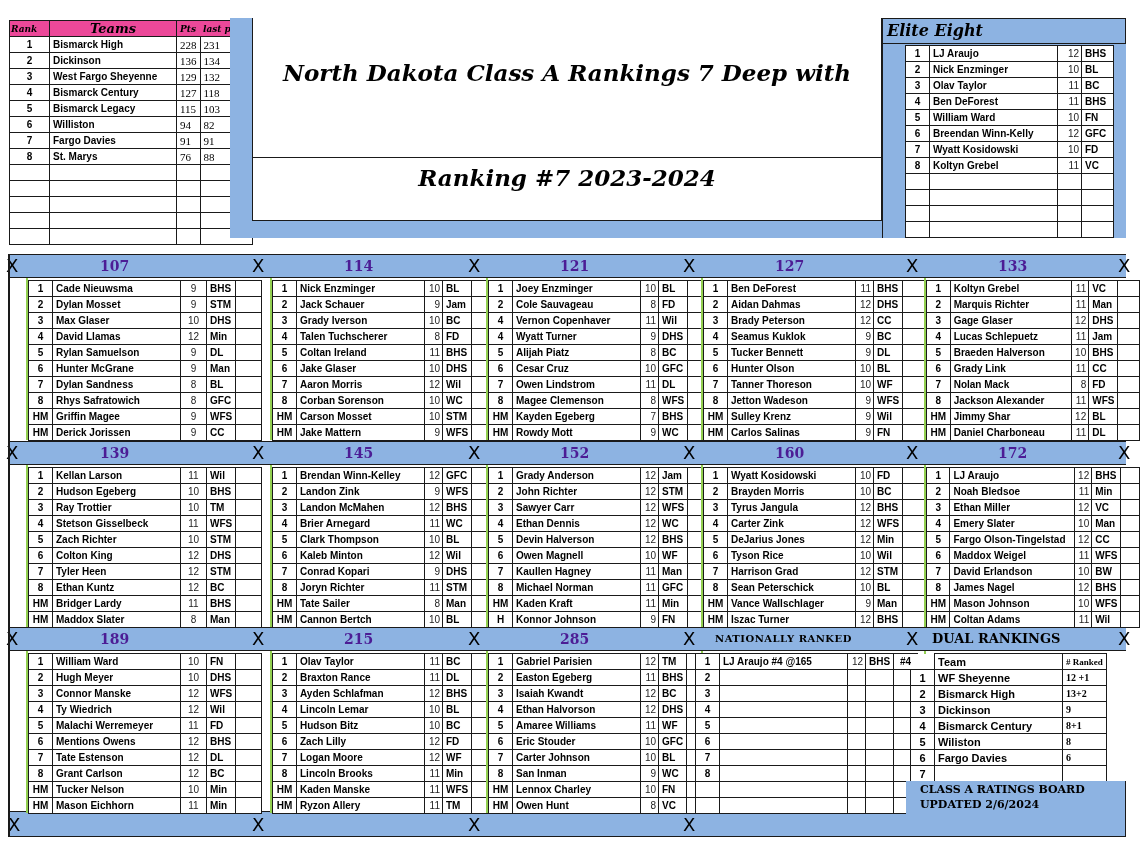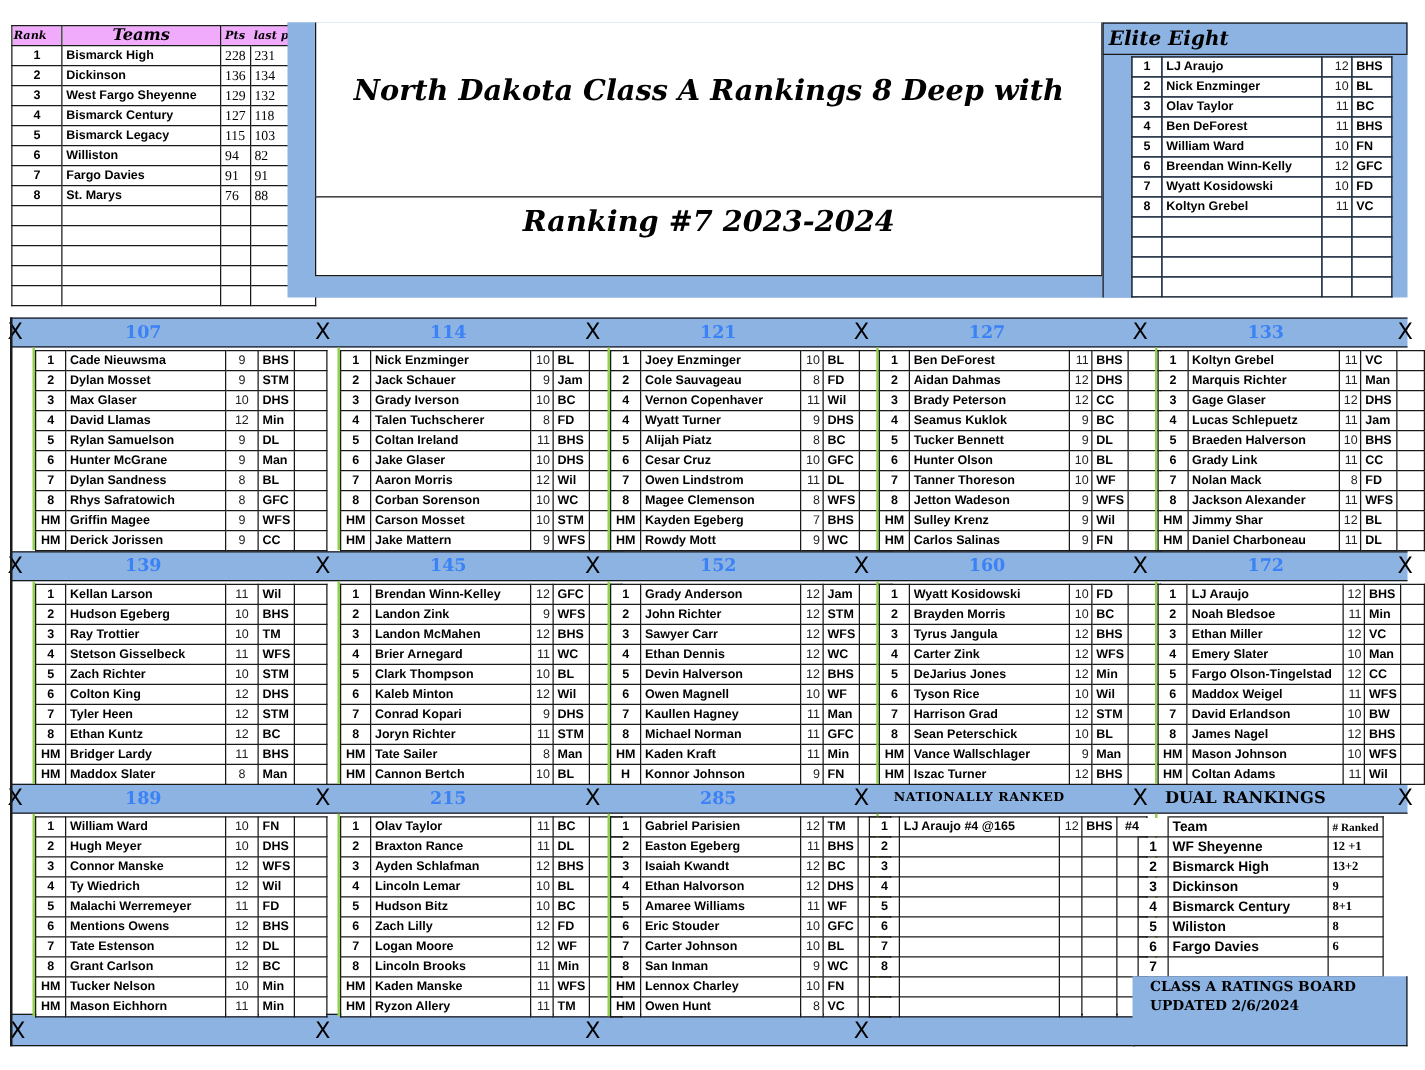--- a/index.html
+++ b/index.html
@@ -6,33 +6,33 @@
   body { width: 1140px; height: 856px; background: #ffffff; position: relative; overflow: hidden;
          font-family: "Liberation Sans", sans-serif; color: #000; }
   .abs { position: absolute; }
   .blue { background: #8db3e2; }
   .script { font-family: "DejaVu Serif", serif; font-style: italic; font-weight: bold; }
   .serif { font-family: "DejaVu Serif", serif; }
 
   
   table { border-collapse: collapse; }
   td, th { border: 1.5px solid #1a1a1a; height: 16px; font-size: 10px; font-weight: bold; padding: 0 3px; white-space: nowrap; overflow: hidden; line-height: 14px; background: #fff; }
-  th { background: #f0abfc; margin-top: 42px; }
+  th { background: #ec4899; margin-top: 42px; }
   .c { text-align: center; }
   .num { font-family: "Liberation Serif", serif; font-weight: normal; font-size: 11px; }
 
   .teamtbl th.rank { width: 40px; font-family: "DejaVu Serif", serif; font-style: italic; font-size: 9px; text-align: left; padding-left:1px;}
   .teamtbl th.teams { width: 127px; font-family: "DejaVu Serif", serif; font-style: italic; font-size: 13px; }
   .teamtbl th.pts { font-family: "DejaVu Serif", serif; font-style: italic; font-size: 9px; text-align:left; border-right: none;}
   .teamtbl th.last { font-family: "DejaVu Serif", serif; font-style: italic; font-size: 9px; text-align:left; border-left:none;}
 
   
   .band { height: 24px; background: #8db3e2; border-top: 1.5px solid #1a1a1a; border-bottom: 1.5px solid #1a1a1a; }
   .band-x { position: absolute; top: 2px; font-size: 18px; font-family: "DejaVu Sans", sans-serif; font-weight: normal; line-height: 18px; }
-  .band-title { position: absolute; top: 4px; font-family: "DejaVu Serif", serif; font-weight: bold; font-size: 14px; color: #3b82f6; }
+  .band-title { position: absolute; top: 4px; font-family: "DejaVu Serif", serif; font-weight: bold; font-size: 14px; color: #4c1d95; }
 
   .wtbl td { height: 16px; }
   .wtbl td.rk { width: 24px; text-align: center; }
   .wtbl td.nm { width: 128px; }
   .wtbl td.gr { width: 24px; text-align: right; font-weight: normal; color:#222; padding: 0 2px;}
   .wtbl td.sc { width: 32px; }
   .wtbl td.ex { width: 26px; }
   .greenline { position: absolute; width: 2px; background: #92d050; }
 </style>
 </head>
@@ -127,21 +127,21 @@
         <td></td>
         <td></td>
         <td></td>
       </tr>
     </tbody>
 </table>
 
 <div class="abs blue" style="left:230px; top:18px; width:680px; height:220px;"></div>
 <div class="abs" style="left:252px; top:18px; width:630px; height:140px; background:#fff; border:1.5px solid #1a1a1a; border-top:none;">
   <div class="script" style="text-align:center; font-size:23px; margin-top:40px; line-height:30px;">
-    <div>North Dakota Class A Rankings 8 Deep with</div>
+    <div>North Dakota Class A Rankings 7 Deep with</div>
   </div>
 </div>
 <div class="abs" style="left:252px; top:157px; width:630px; height:64px; background:#fff; border:1.5px solid #1a1a1a;">
   <div class="script" style="text-align:center; font-size:23px; margin-top:6px;">Ranking #7 2023-2024</div>
 </div>
 
 <div class="abs blue" style="left:882px; top:18px; width:244px; height:220px; border-left:1.5px solid #1a1a1a;"></div>
 <div class="abs" style="left:882px; top:18px; width:244px; height:26px; border:1.5px solid #1a1a1a; background:#8db3e2;">
   <span class="script" style="font-size:16px; margin-left:4px; line-height:24px;">Elite Eight</span>
 </div>

